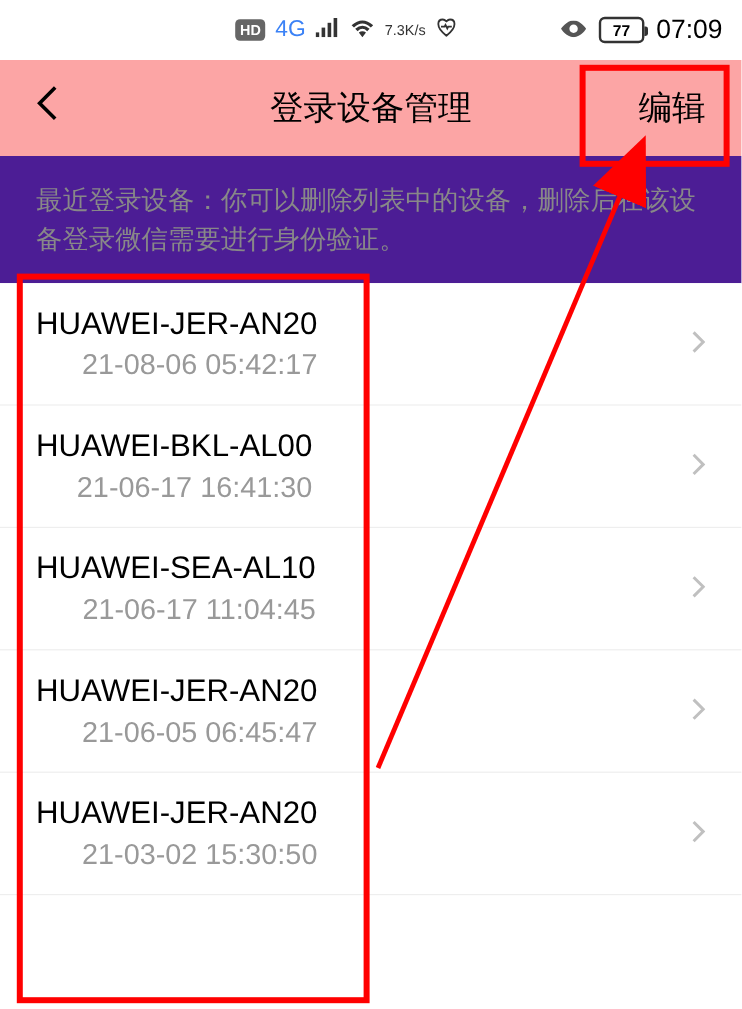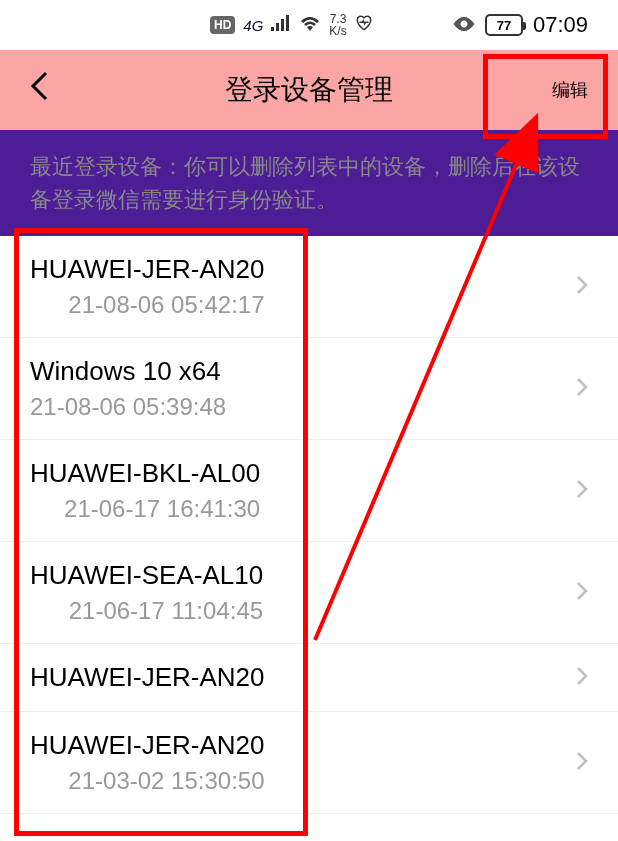--- a/index.html
+++ b/index.html
@@ -13,21 +13,21 @@
       background: #fff;
       font-family: -apple-system, "PingFang SC", "Microsoft YaHei", sans-serif;
       position: relative;
       overflow: hidden;
     }
     .status-bar {
       height: 50px;
       display: flex;
       align-items: center;
       justify-content: space-between;
-      padding: 0 30px;
+      padding: 0 16px;
       font-size: 18px;
       color: #000;
     }
     .status-left {
       display: flex;
       align-items: center;
       gap: 8px;
       margin-left: 180px;
     }
     .status-right {
@@ -37,23 +37,22 @@
     }
     .hd-badge {
       background: #666;
       color: #fff;
       font-size: 12px;
       padding: 2px 4px;
       border-radius: 4px;
       font-weight: bold;
     }
     .signal-text {
-      font-size: 15px;
-      color: #0f172a;
-      font-style: italic;
+      font-size: 19px;
+      color: #3b82f6;
     }
     .speed-text {
       font-size: 12px;
       color: #333;
       line-height: 1;
     }
     .battery {
       border: 2px solid #333;
       border-radius: 5px;
       width: 38px;
@@ -95,21 +94,21 @@
     }
     .nav-title {
       font-size: 28px;
       color: #000;
       font-weight: 500;
       position: absolute;
       left: 50%;
       transform: translateX(-50%);
     }
     .edit-btn {
-      font-size: 18px;
+      font-size: 28px;
       color: #000;
       cursor: pointer;
       text-align: right;
     }
     .info-section {
       background: #4c1d95;
       padding: 20px 30px;
       font-size: 22px;
       color: #888;
       line-height: 1.5;
@@ -192,21 +191,21 @@
           <rect x="5" y="8" width="3" height="8" fill="#333"></rect>
           <rect x="10" y="4" width="3" height="12" fill="#333"></rect>
           <rect x="15" y="0" width="3" height="16" fill="#333"></rect>
         </svg>
     </span>
     <span>
       <svg width="22" height="16" viewBox="0 0 22 16">
           <path d="M11 16 L8 12 Q11 10 14 12 Z M5 9 Q11 4 17 9 L15 11 Q11 7 7 11 Z M2 6 Q11 -2 20 6 L18 8 Q11 1 4 8 Z" fill="#333"></path>
         </svg>
     </span>
-    <div style="display:flex;flex-direction:column;align-items:center;">
+    <div style="display:flex;flex-direction:row;align-items:center;">
       <span class="speed-text">7.3</span>
       <span class="speed-text">K/s</span>
     </div>
     <span class="heart-icon">
       <svg viewBox="0 0 24 24">
           <path d="M12 21 C12 21 3 14 3 8 C3 5 5 3 8 3 C10 3 11 4 12 5 C13 4 14 3 16 3 C19 3 21 5 21 8 C21 14 12 21 12 21 Z M6 11 L10 11 L11 9 L13 13 L14 11 L18 11" fill="none" stroke="#333" stroke-width="2"></path>
         </svg>
     </span>
   </div>
   <div class="status-right">
@@ -239,31 +238,20 @@
       <span class="device-time">21-08-06 05:42:17</span>
     </div>
     <span class="chevron">
       <svg width="12" height="20" viewBox="0 0 12 20">
           <path d="M2 2 L10 10 L2 18" fill="none" stroke="#c0c0c0" stroke-width="2.5"></path>
         </svg>
     </span>
   </div>
   <div class="device-item">
     <div class="device-info">
-      <span class="device-name">Windows 10 x64</span>
-      <span class="device-time">21-08-06 05:39:48</span>
-    </div>
-    <span class="chevron">
-      <svg width="12" height="20" viewBox="0 0 12 20">
-          <path d="M2 2 L10 10 L2 18" fill="none" stroke="#c0c0c0" stroke-width="2.5"></path>
-        </svg>
-    </span>
-  </div>
-  <div class="device-item">
-    <div class="device-info">
       <span class="device-name">HUAWEI-BKL-AL00</span>
       <span class="device-time">21-06-17 16:41:30</span>
     </div>
     <span class="chevron">
       <svg width="12" height="20" viewBox="0 0 12 20">
           <path d="M2 2 L10 10 L2 18" fill="none" stroke="#c0c0c0" stroke-width="2.5"></path>
         </svg>
     </span>
   </div>
   <div class="device-item">
@@ -273,20 +261,21 @@
     </div>
     <span class="chevron">
       <svg width="12" height="20" viewBox="0 0 12 20">
           <path d="M2 2 L10 10 L2 18" fill="none" stroke="#c0c0c0" stroke-width="2.5"></path>
         </svg>
     </span>
   </div>
   <div class="device-item">
     <div class="device-info">
       <span class="device-name">HUAWEI-JER-AN20</span>
+      <span class="device-time">21-06-05 06:45:47</span>
     </div>
     <span class="chevron">
       <svg width="12" height="20" viewBox="0 0 12 20">
           <path d="M2 2 L10 10 L2 18" fill="none" stroke="#c0c0c0" stroke-width="2.5"></path>
         </svg>
     </span>
   </div>
   <div class="device-item">
     <div class="device-info">
       <span class="device-name">HUAWEI-JER-AN20</span>

